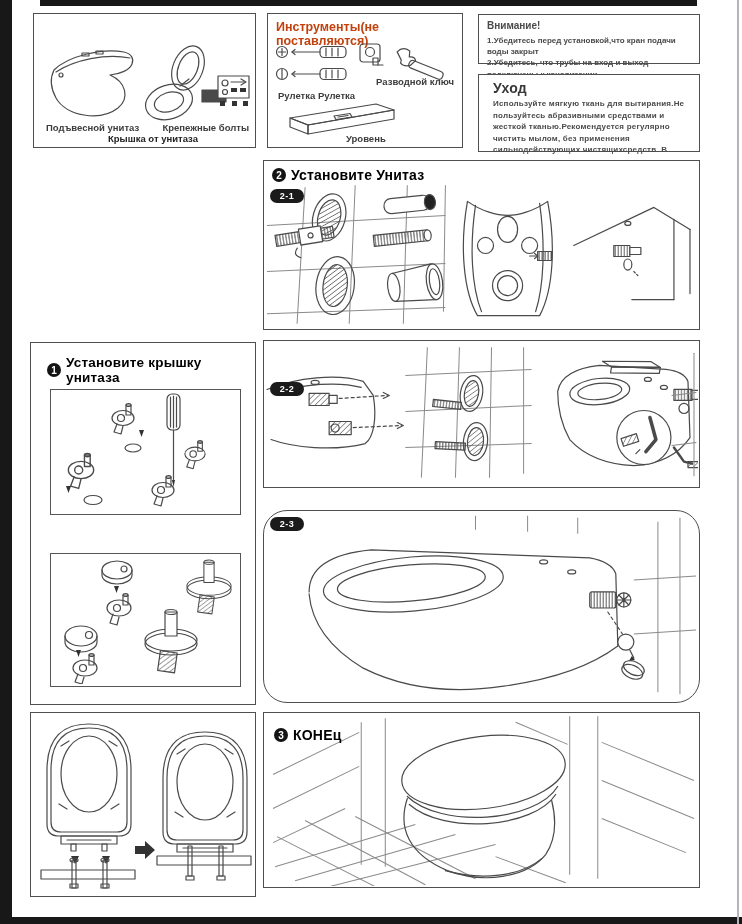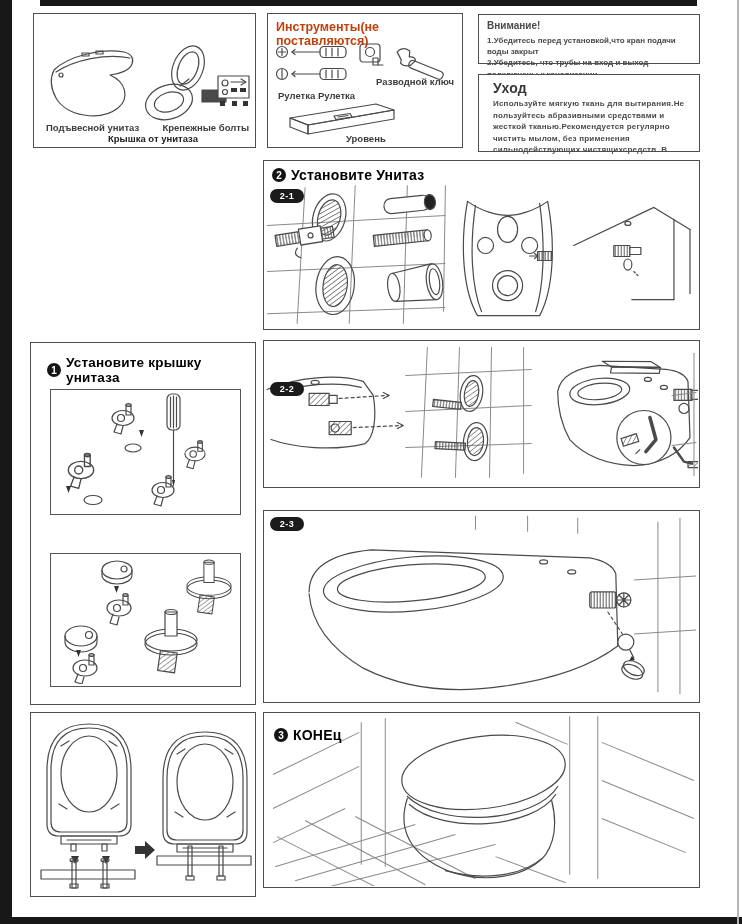--- a/index.html
+++ b/index.html
@@ -428,21 +428,21 @@
 
         <g class="grid">
           <line x1="428" y1="8" x2="428" y2="130"></line>
           <line x1="406" y1="50" x2="430" y2="47"></line>
             <line x1="406" y1="100" x2="430" y2="97"></line>
         </g>
       </g>
     </svg>
   </div>
 
-  <div class="box" style="left:263px;top:510px;width:437px;height:193px;">
+  <div class="box" style="left:263px;top:510px;width:437px;height:193px;border-radius:24px;">
     <div class="pill" style="left:6px;top:6px;">2-3</div>
     <svg width="433" height="188" viewBox="0 0 432 182" style="position:absolute;left:1px;top:2px;">
       <defs>
         <pattern id="ithr" width="3" height="18" patternUnits="userSpaceOnUse">
           <line x1="1.5" y1="0" x2="1.5" y2="18" stroke="#555" stroke-width="1"></line>
         </pattern>
       </defs>
       <g class="grid">
         <line x1="210" y1="0" x2="210" y2="14"></line>
           <line x1="262" y1="0" x2="262" y2="16"></line>

